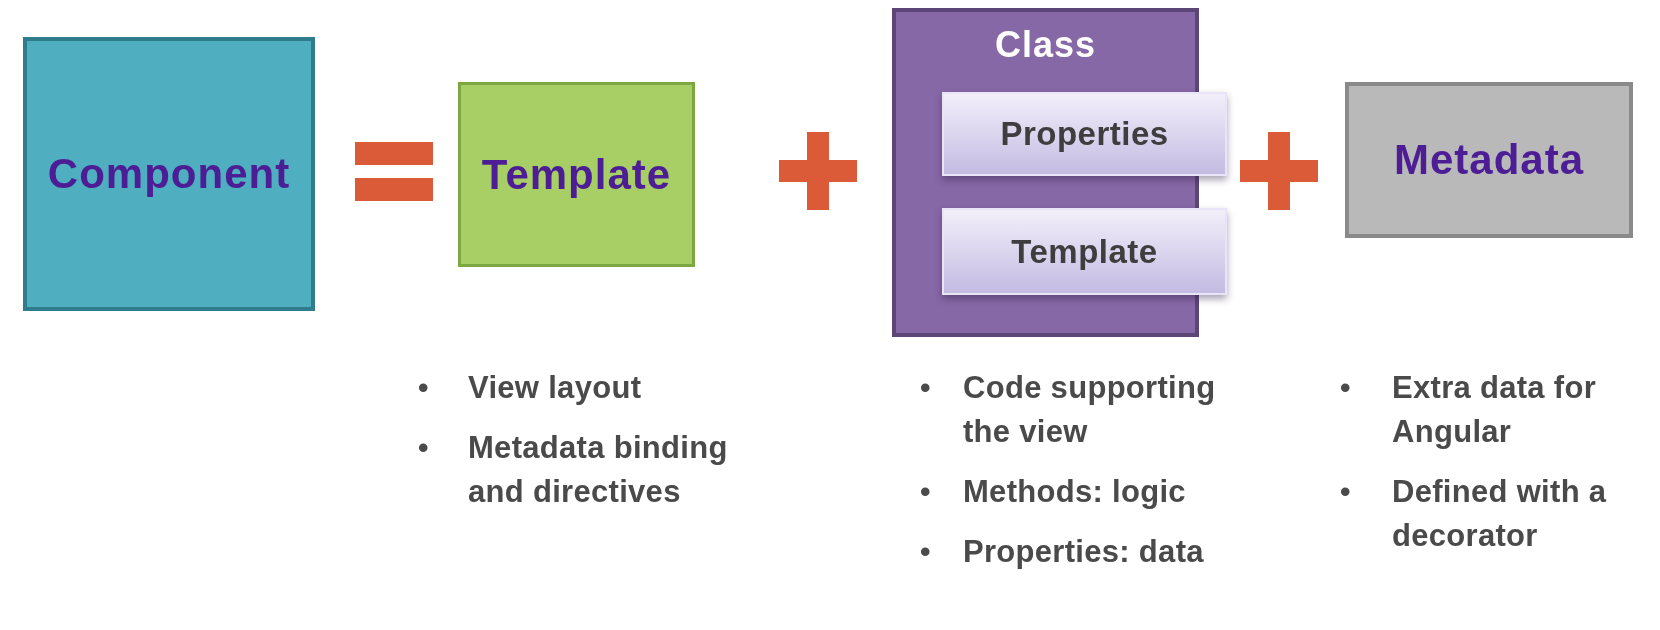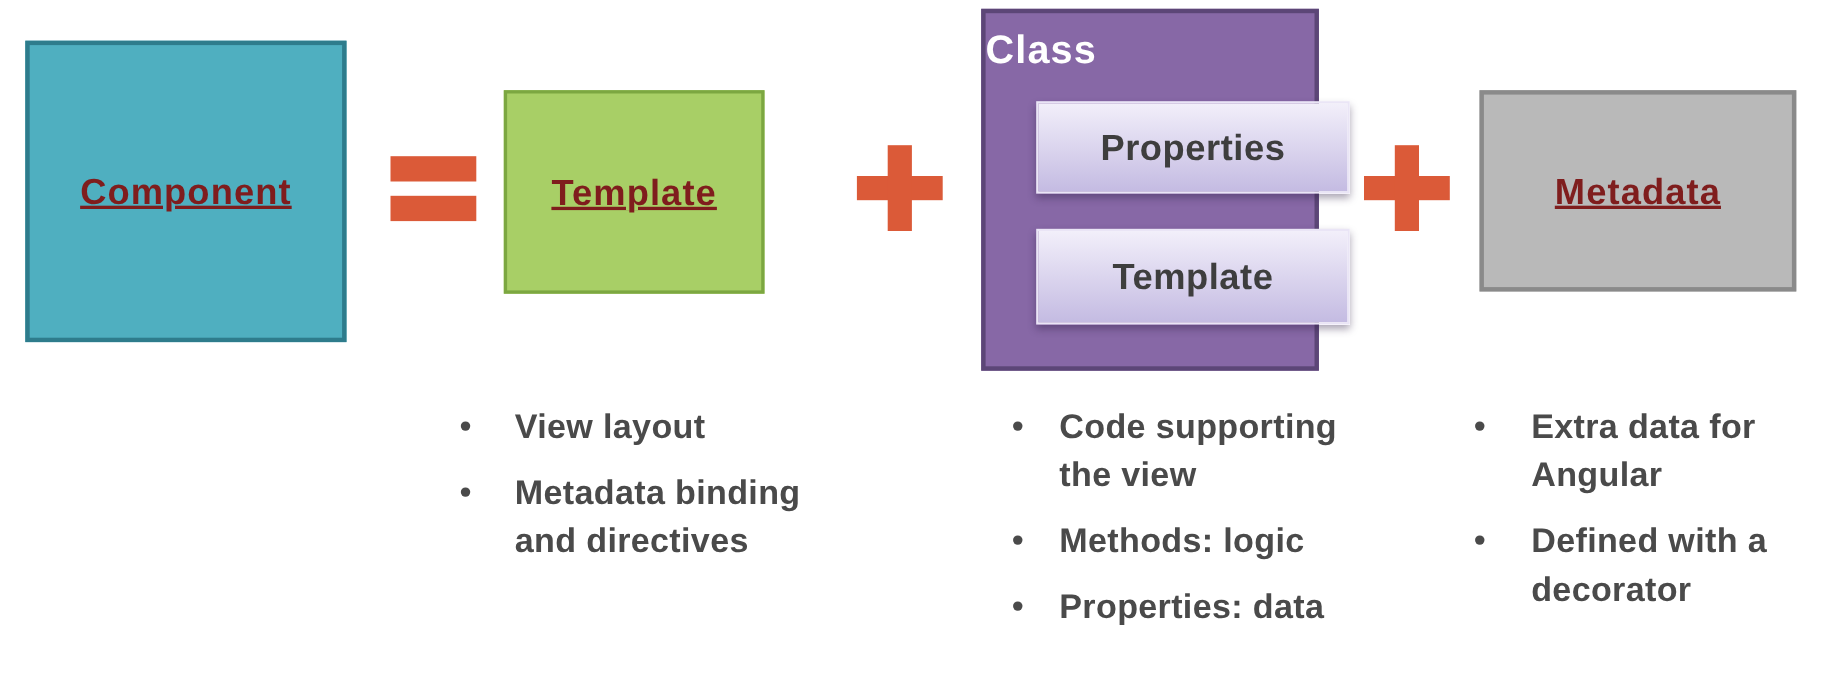--- a/index.html
+++ b/index.html
@@ -12,33 +12,33 @@
     --metadata-fill:#B9B9B9;  --metadata-border:#8A8A8A;
     --operator:#DB5A38;
     --note-text:#4A4A4A;
   }
   html,body{margin:0;padding:0;background:#ffffff;}
   .canvas{
     position:relative; width:1660px; height:630px; overflow:hidden; background:#ffffff;
     font-family:"Liberation Sans","DejaVu Sans",sans-serif;
   }
   .box{position:absolute; box-sizing:border-box; display:flex; align-items:center; justify-content:center;}
-  .box-label{color:#7f1d1d; font-weight:700; font-size:33px; letter-spacing:1px;text-decoration:underline;}
+  .box-label{color:#4c1d95; font-weight:700; font-size:42px; letter-spacing:1px;}
 
   .component-box{left:23px; top:37px; width:292px; height:274px;
     background:var(--component-fill); border:4px solid var(--component-border);}
   .template-box{left:458px; top:82px; width:237px; height:185px;
     background:var(--template-fill); border:3px solid var(--template-border);}
-  .metadata-box{left:1345px; top:82px; width:288px; height:183px;
+  .metadata-box{left:1345px; top:82px; width:288px; height:156px;
     background:var(--metadata-fill); border:4px solid var(--metadata-border);}
 
   .class-box{left:892px; top:8px; width:307px; height:329px;
     background:var(--class-fill); border:4px solid var(--class-border);
     display:block;}
-  .class-title{margin-top:12px; color:#ffffff; font-weight:700;
+  .class-title{margin-top:12px; text-align:center; color:#ffffff; font-weight:700;
     font-size:36px; letter-spacing:1px;}
   .inner-box{position:absolute; box-sizing:border-box; left:28px; width:285px;
     display:flex; align-items:center; justify-content:center;
     background:linear-gradient(to bottom,var(--inner-box-gradient-top) 0%,var(--inner-box-gradient-bottom) 100%);
     border:2px solid #EAE5F6; box-shadow:0 4px 7px rgba(43,28,66,0.40);
     color:var(--inner-box-text); font-weight:700; font-size:33px; letter-spacing:0.5px;margin-left:18px;}
   .properties-box{top:80px; height:84px;}
   .methods-box{top:196px; height:87px;}
 
   .equals{position:absolute; left:355px; top:142px; width:78px;}

